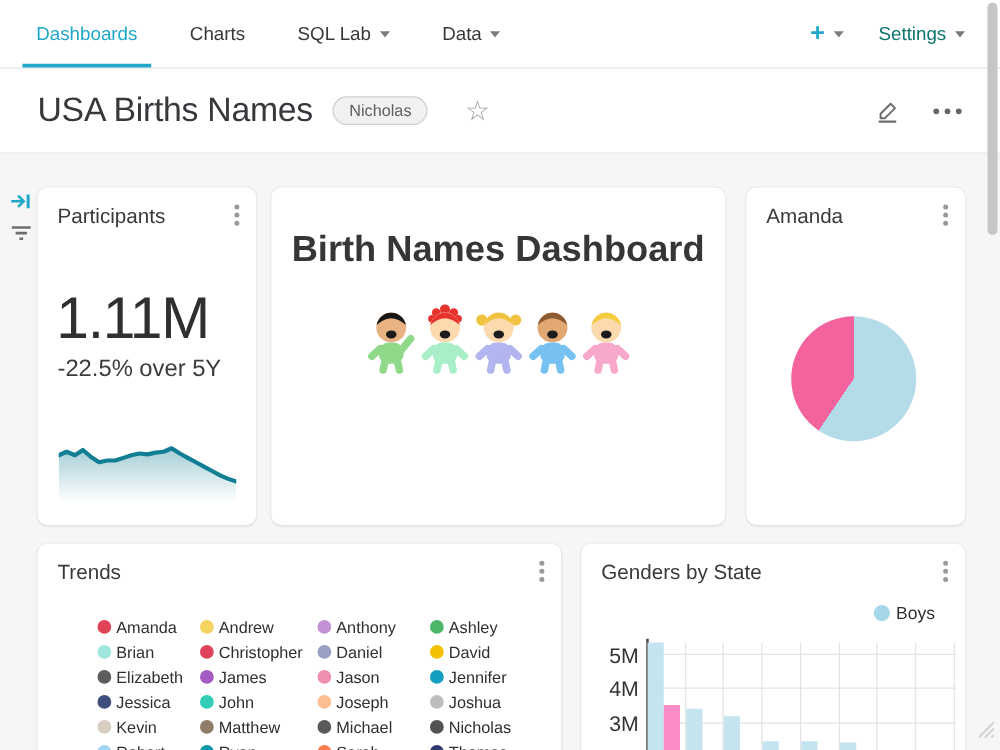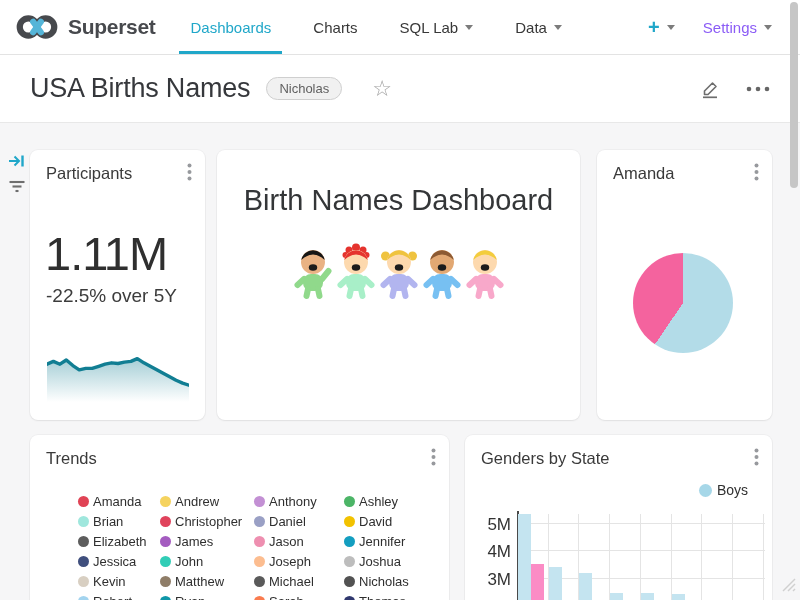--- a/index.html
+++ b/index.html
@@ -16,21 +16,21 @@
   .nav-item { position:relative; display:flex; align-items:center; padding:0 21px;
               font-size:15px; color:#383838; cursor:pointer; }
   .nav-item.active { color:var(--accent,#20a7c9);justify-content:center; }
   .nav-item.active::after { content:""; position:absolute; left:10px; right:10px; bottom:0;
               height:3px; background:var(--accent,#20a7c9); }
   .caret { width:0; height:0; border-left:4px solid transparent; border-right:4px solid transparent;
            border-top:5px solid #7c7c7c; display:inline-block; margin-left:7px; }
   .header-right { margin-left:auto; display:flex; align-items:center; gap:28px; padding-right:28px; }
   .plus-btn { display:flex; align-items:center; cursor:pointer; }
   .plus-glyph { color:var(--accent,#20a7c9); font-size:20px; font-weight:bold; line-height:1; }
-  .settings-btn { display:flex; align-items:center; font-size:15px; color:#8b5cf6; cursor:pointer; }
+  .settings-btn { display:flex; align-items:center; font-size:15px; color:#0f766e; cursor:pointer; }
 
   
   .titlebar { position:absolute; top:55px; left:0; width:800px; height:68px; background:#fff;
               border-bottom:1px solid #e8e8e8; display:flex; align-items:center; padding-left:30px; z-index:4;justify-content:center; }
   .page-title { font-size:27px; color:#36383c; letter-spacing:-0.2px; }
   .badge { margin-left:16px; font-size:13px; color:#5f5f5f; background:#f1f1f1;
            border:1px solid #cfcfcf; border-radius:12px; padding:3px 12px; cursor:pointer; }
   .star { margin-left:30px; font-size:22px; color:#a2a2a2; cursor:pointer; line-height:1; }
   .tb-right { margin-left:auto; display:flex; align-items:center; gap:26px; padding-right:30px; }
   .icon-btn { cursor:pointer; display:flex; align-items:center; }
@@ -41,21 +41,21 @@
           box-shadow:0 1px 2px rgba(0,0,0,.06), 0 0 0 1px rgba(0,0,0,.03); }
   .card-title { position:absolute; left:16px; top:14px; font-size:16.5px; color:#3a3a3a; }
   .kebab { position:absolute; right:13px; top:13px; cursor:pointer; }
 
   #card-participants { left:30px; top:27px; width:175px; height:270px; }
   .big-number { position:absolute; left:15px; top:76px; font-size:47px; color:#2f2f2f; letter-spacing:-1px; }
   .big-sub { position:absolute; left:16px; top:135px; font-size:19px; color:#3c3c3c; }
   .sparkline { position:absolute; left:17px; top:196px; }
 
   #card-markdown { left:217px; top:27px; width:363px; height:270px; }
-  .md-heading { margin-top:34px; text-align:center; font-size:29px; font-weight:400; color:#343638; }
+  .md-heading { margin-top:34px; text-align:center; font-size:29px; font-weight:700; color:#343638; }
   .babies { margin-top:26px; display:flex; justify-content:center; gap:3px; }
 
   #card-genders { left:597px; top:27px; width:175px; height:270px; }
   .pie { position:absolute; left:36px; top:103px; width:100px; height:100px; border-radius:50%; cursor:pointer; }
 
   #card-trends { left:30px; top:312px; width:419px; height:290px; }
   .legend-grid { position:absolute; left:48px; top:56px; display:grid;
                  grid-template-columns:82px 94px 90px 104px; }
   .legend-item { display:flex; align-items:center; gap:4px; height:20px; cursor:pointer; }
   .legend-dot { width:11px; height:11px; border-radius:50%; flex:none; }
@@ -81,29 +81,20 @@
   .scroll-thumb { position:absolute; right:2px; top:2px; width:8px; height:186px;
                   background:#c6c6c6; border-radius:4px; z-index:9; cursor:pointer; }
   .resize-handle { position:absolute; right:4px; bottom:4px; cursor:nwse-resize; }
 </style>
 </head>
 <body>
 
 <div class="stage" style="--accent: #20a7c9;">
 
   <header class="topnav">
-    <div class="logo">
-      <svg width="46" height="32" viewBox="0 0 48 32">
-        <circle cx="15" cy="16" r="9" stroke="#47494d" stroke-width="6.5" fill="none"></circle>
-        <circle cx="33" cy="16" r="9" stroke="#47494d" stroke-width="6.5" fill="none"></circle>
-        <line x1="20" y1="21.5" x2="28" y2="10.5" stroke="#55b5d8" stroke-width="6.5" stroke-linecap="round"></line>
-        <line x1="20" y1="10.5" x2="28" y2="21.5" stroke="#55b5d8" stroke-width="6.5" stroke-linecap="round"></line>
-      </svg>
-      <span class="logo-text">Superset</span>
-    </div>
     <nav class="nav">
       <div class="nav-item active">
         <span>Dashboards</span>
       </div>
       <div class="nav-item">
         <span>Charts</span>
       </div>
       <div class="nav-item">
         <span>SQL Lab</span>
         <i class="caret"></i>

